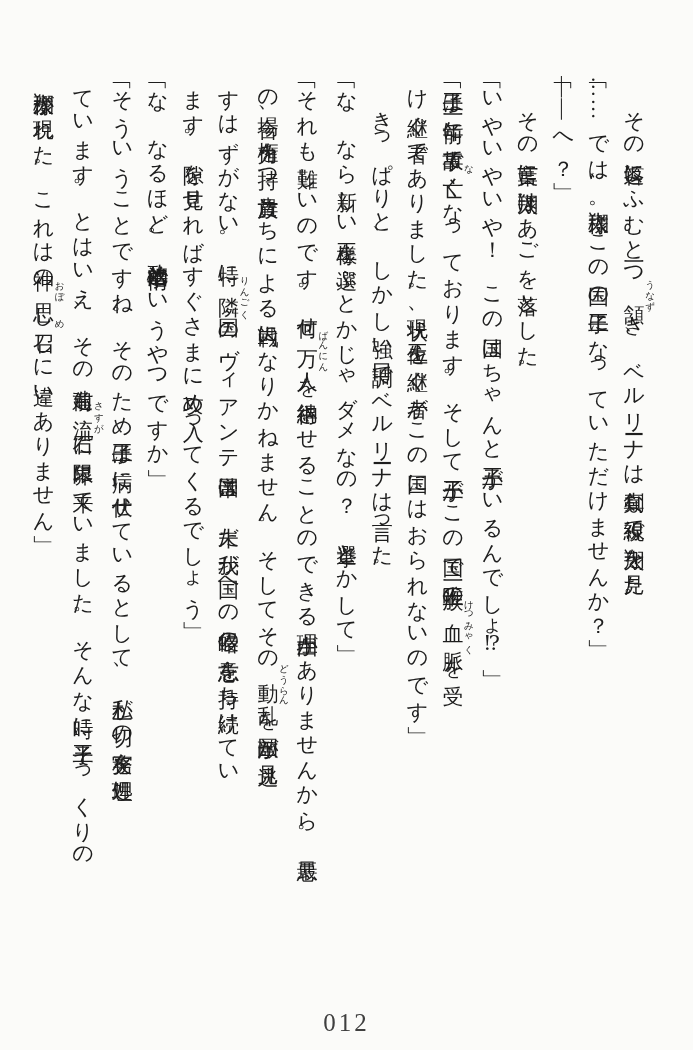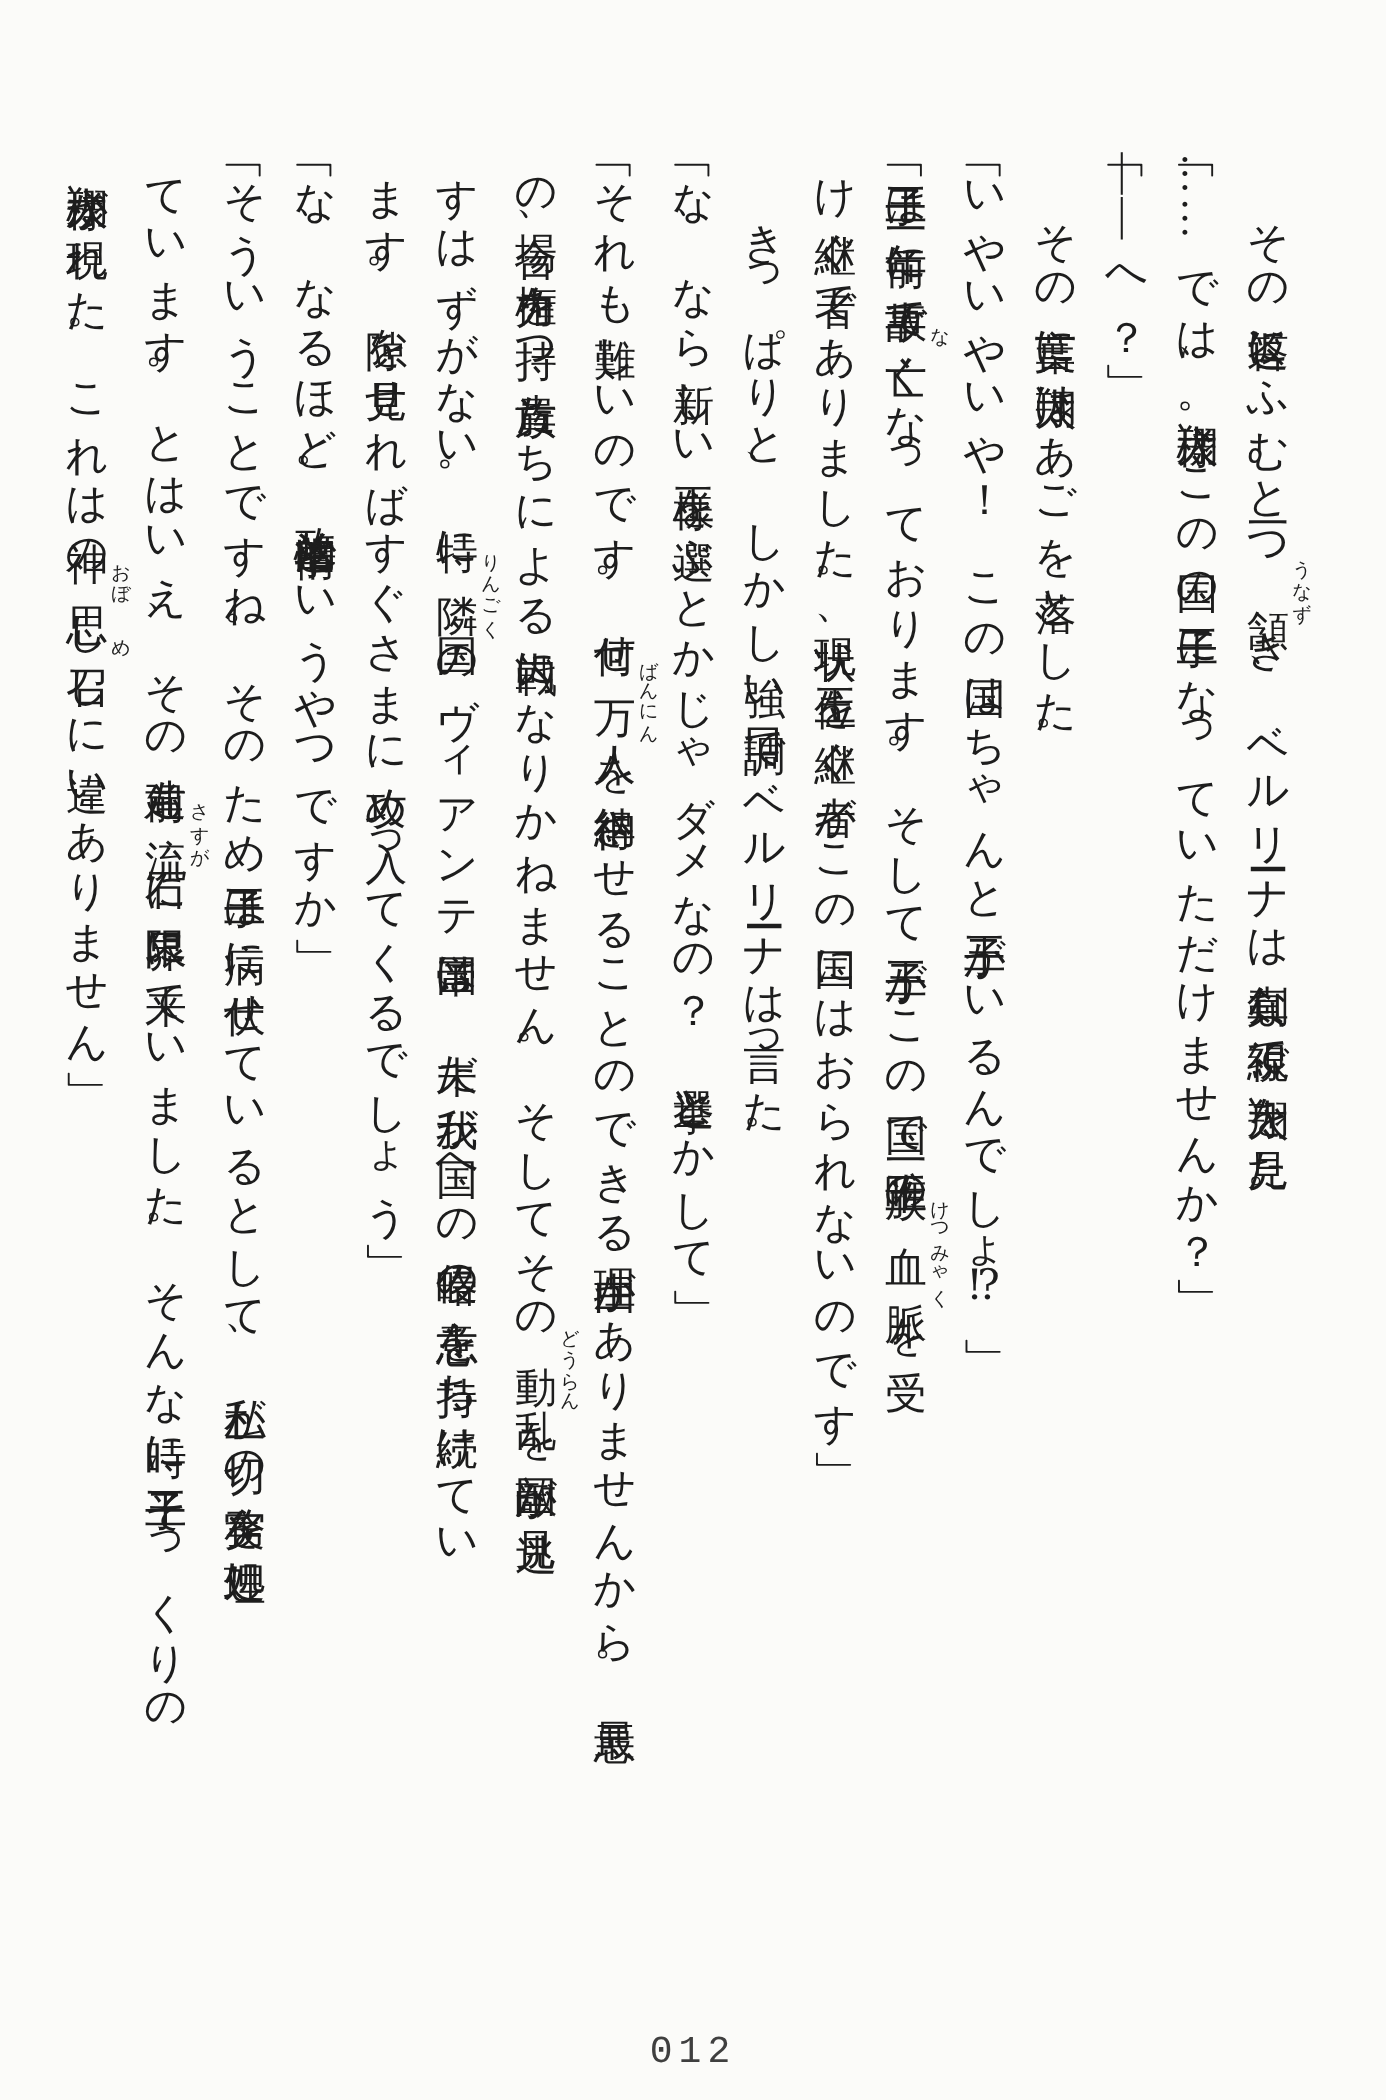--- a/index.html
+++ b/index.html
@@ -47,22 +47,22 @@
     font-size: 9.5px;
     letter-spacing: 0;
     font-weight: 400;
   }
   .page-number {
     position: absolute;
     left: 0;
     right: 0;
     bottom: 13px;
     text-align: center;
-    font-family: Liberation Mono, monospace;
-    font-size: 19px;
+    font-family: Liberation Serif, serif;
+    font-size: 25px;
     letter-spacing: 3px;
     color: #3f3f3f;
   }
 </style>
 </head>
 <body>
 
 <div class="page">
   <div class="text-block" id="text-block">
       <p class="line indent">その返答にふむと一つ<ruby>頷<rt>うなず</rt></ruby>き、ベルリーナは真剣な視線で翔太を見た。</p>

